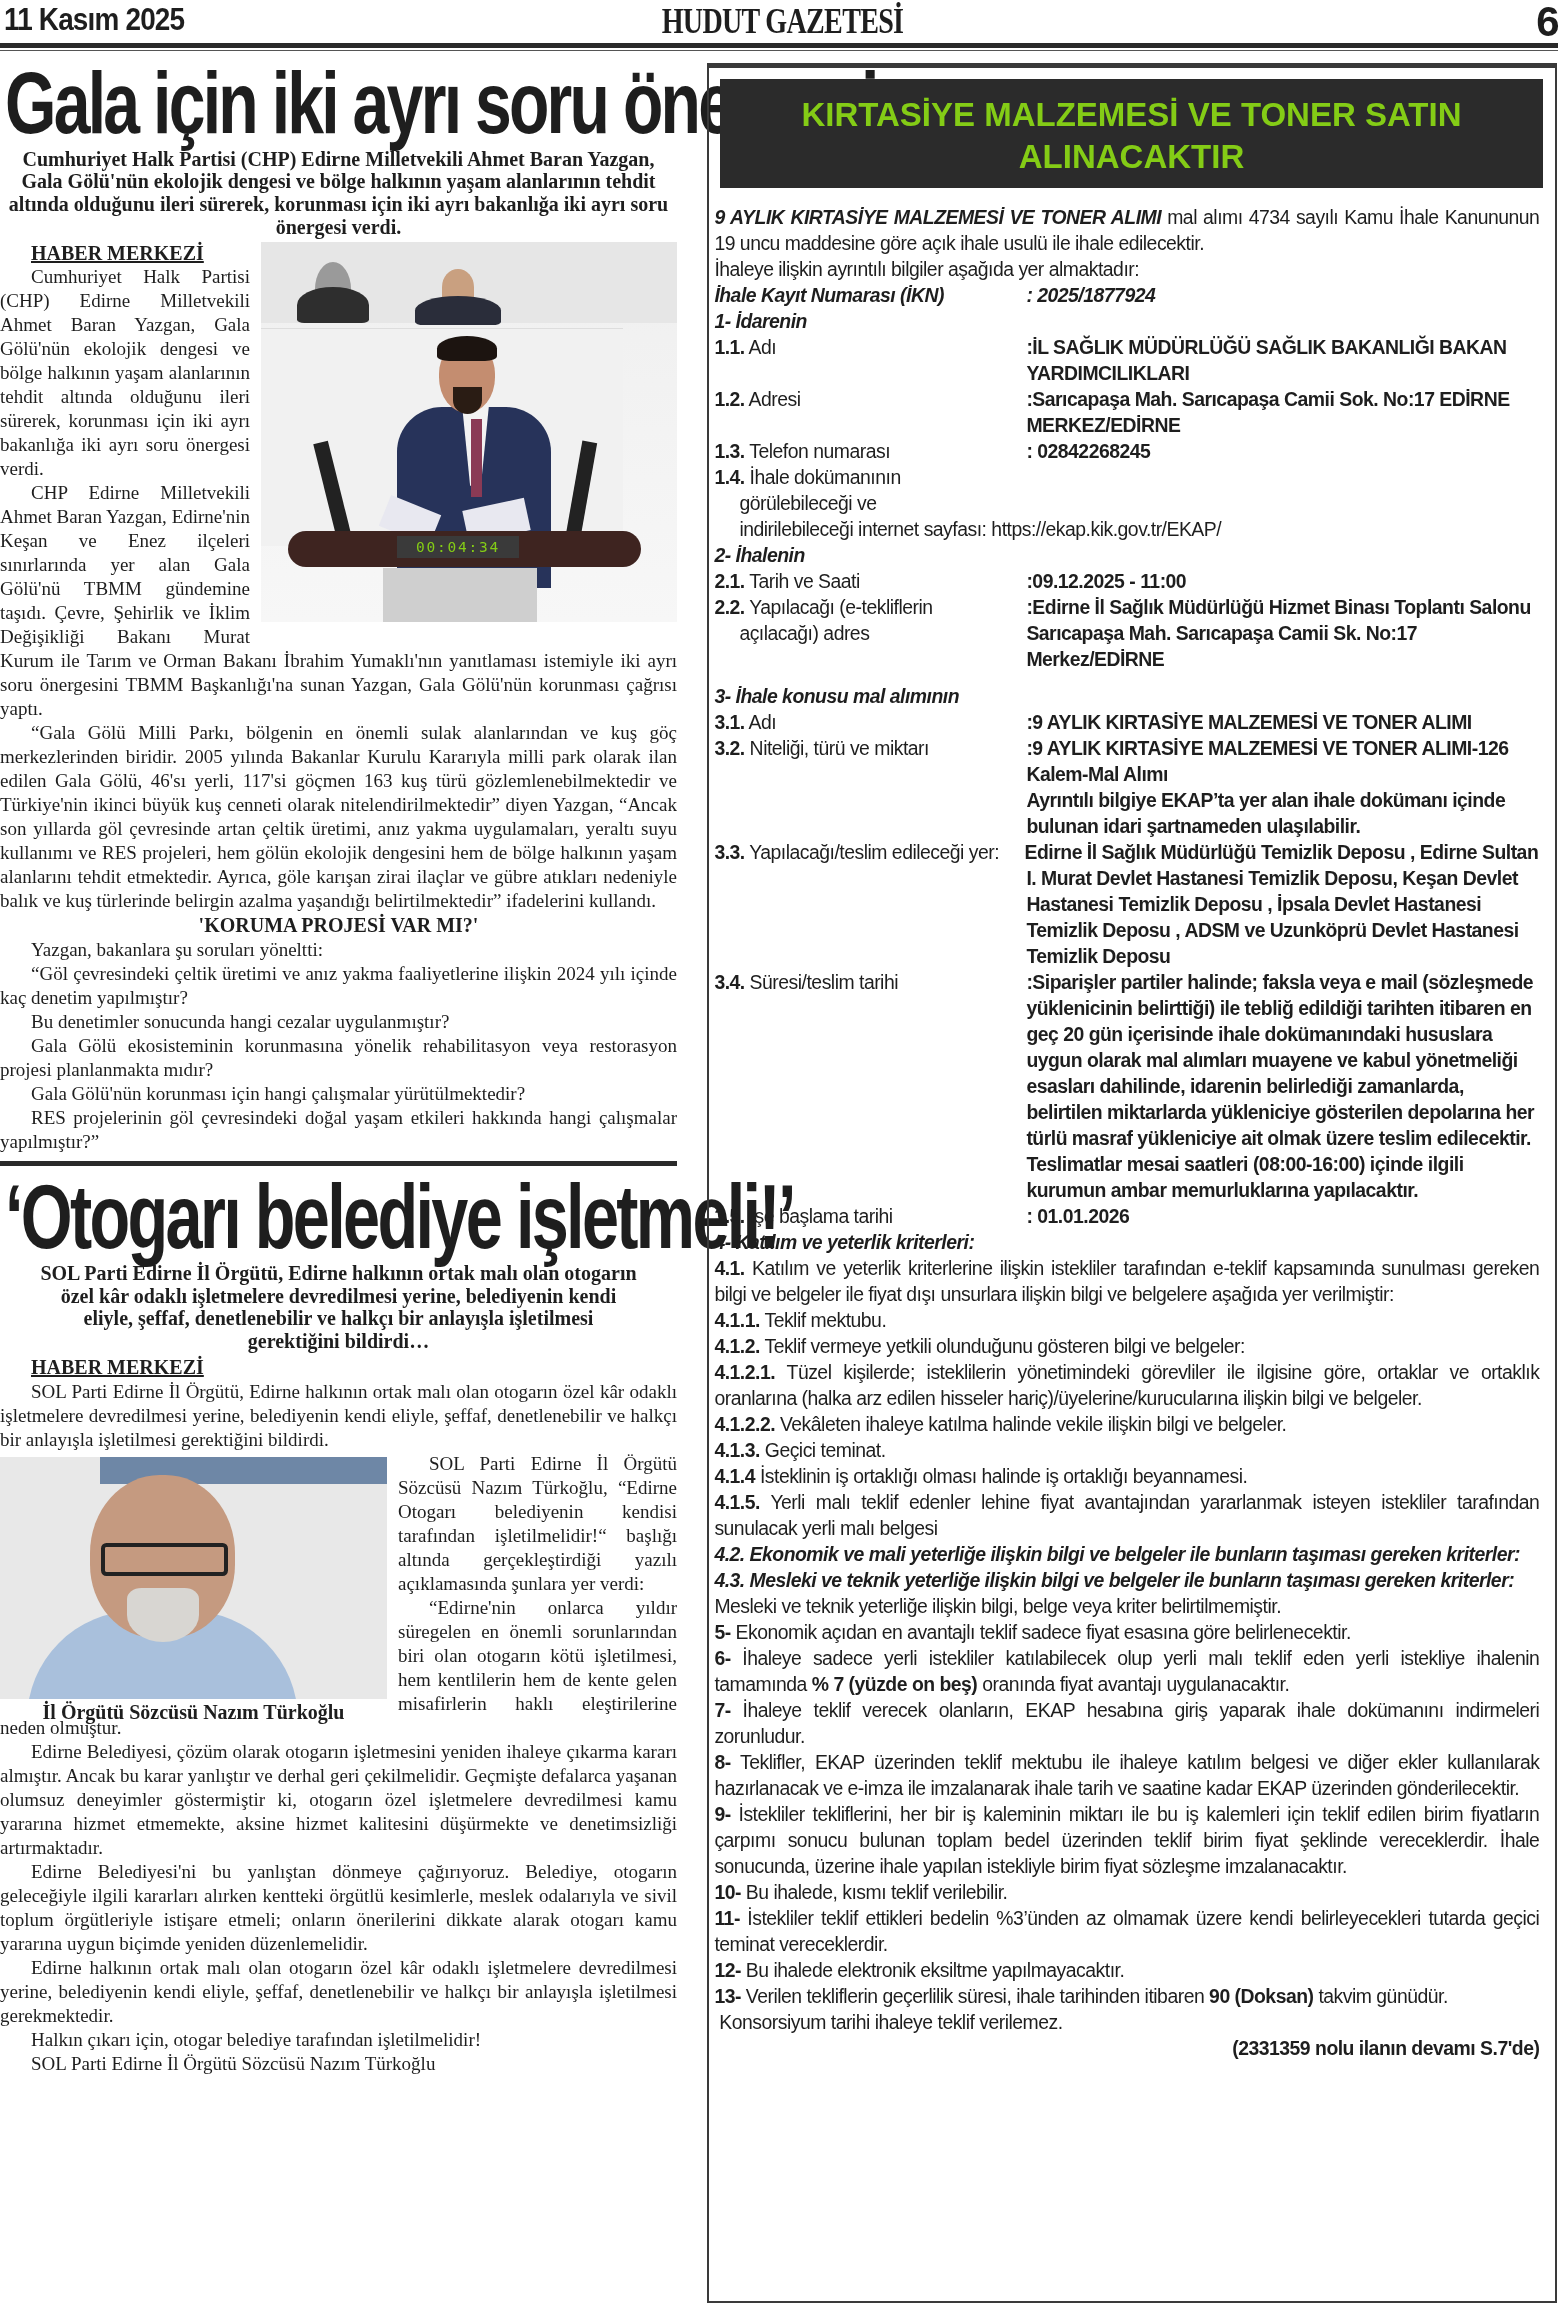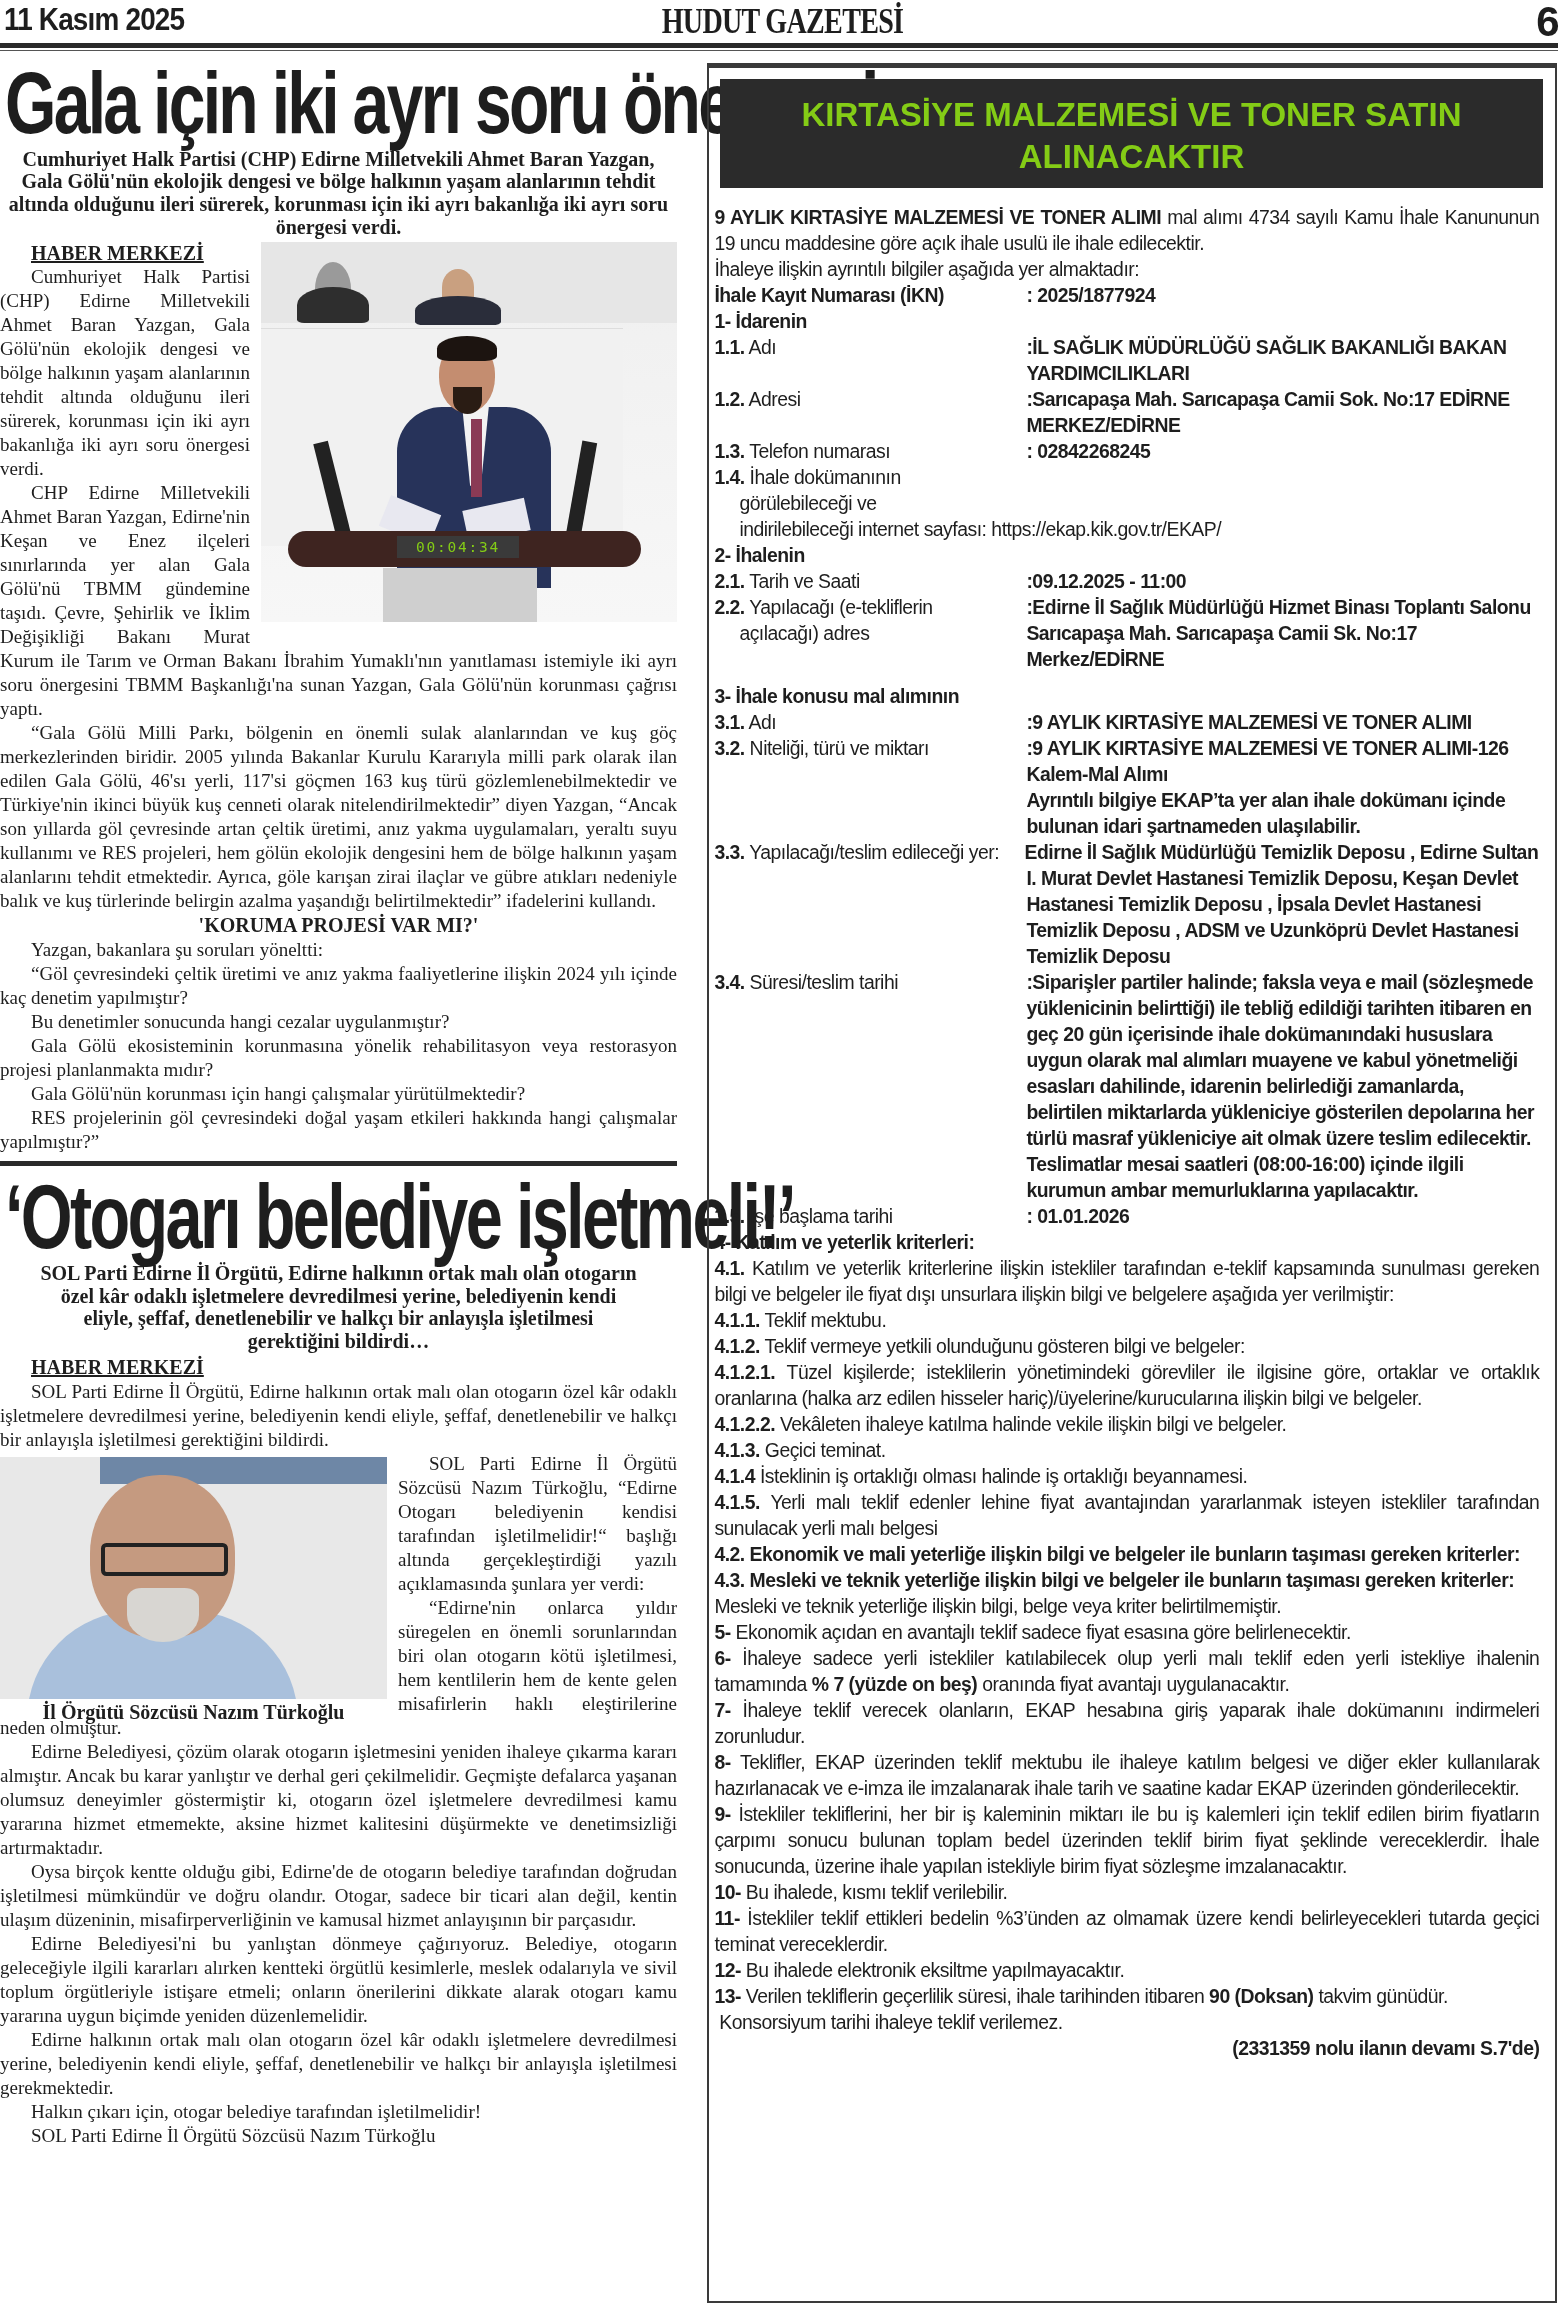--- a/index.html
+++ b/index.html
@@ -54,21 +54,21 @@
 
   
   .ad{position:absolute;left:707px;top:63px;width:850px;height:2240px;border:2.7px solid #3a3a3a;border-top:5.4px solid #3a3a3a;box-sizing:border-box;}
   .ad-title{position:absolute;left:11px;top:11px;width:823px;height:109px;background:#2b2b2b;color:#84cc16;font-family:"Liberation Sans",sans-serif;font-weight:bold;font-size:33px;line-height:42px;text-align:center;padding-top:14.5px;box-sizing:border-box;}
   .ad-body{position:absolute;left:5.4px;top:136px;width:825px;font-family:"Liberation Sans",sans-serif;font-size:19.4px;line-height:26px;letter-spacing:-0.5px;}
   .ad-body p{margin:0;}
   .just{text-align:justify;}
   .row{display:flex;}
   .row .k{width:312px;flex:none;}
   .row .v{flex:1;font-weight:bold;}
-  .b{font-weight:bold;}
+  .b{font-weight:bold;font-style:italic;}
   .ind{padding-left:25px;}
   .ref{text-align:right;font-weight:bold;}
 </style>
 </head>
 <body>
 
 <div class="mast">
   <div class="date">11 Kasım 2025</div>
   <div class="paper">HUDUT GAZETESİ</div>
   <div class="pageno">6</div>
@@ -138,21 +138,20 @@
         <div class="head"></div>
         <div class="glasses"></div>
         <div class="beard"></div>
       </div>
       <div class="caption">İl Örgütü Sözcüsü Nazım Türkoğlu</div>
     </div>
     <div class="body">
       <p>SOL Parti Edirne İl Örgütü Sözcüsü Nazım Türkoğlu, “Edirne Otogarı belediyenin kendisi tarafından işletilmelidir!“ başlığı altında gerçekleştirdiği yazılı açıklamasında şunlara yer verdi:</p>
       <p>“Edirne'nin onlarca yıldır süregelen en önemli sorunlarından biri olan otogarın kötü işletilmesi, hem kentlilerin hem de kente gelen misafirlerin haklı eleştirilerine neden olmuştur.</p>
       <p>Edirne Belediyesi, çözüm olarak otogarın işletmesini yeniden ihaleye çıkarma kararı almıştır. Ancak bu karar yanlıştır ve derhal geri çekilmelidir. Geçmişte defalarca yaşanan olumsuz deneyimler göstermiştir ki, otogarın özel işletmelere devredilmesi kamu yararına hizmet etmemekte, aksine hizmet kalitesini düşürmekte ve denetimsizliği artırmaktadır.</p>
-      <p>Oysa birçok kentte olduğu gibi, Edirne'de de otogarın belediye tarafından doğrudan işletilmesi mümkündür ve doğru olandır. Otogar, sadece bir ticari alan değil, kentin ulaşım düzeninin, misafirperverliğinin ve kamusal hizmet anlayışının bir parçasıdır.</p>
       <p>Edirne Belediyesi'ni bu yanlıştan dönmeye çağırıyoruz. Belediye, otogarın geleceğiyle ilgili kararları alırken kentteki örgütlü kesimlerle, meslek odalarıyla ve sivil toplum örgütleriyle istişare etmeli; onların önerilerini dikkate alarak otogarı kamu yararına uygun biçimde yeniden düzenlemelidir.</p>
       <p>Edirne halkının ortak malı olan otogarın özel kâr odaklı işletmelere devredilmesi yerine, belediyenin kendi eliyle, şeffaf, denetlenebilir ve halkçı bir anlayışla işletilmesi gerekmektedir.</p>
       <p>Halkın çıkarı için, otogar belediye tarafından işletilmelidir!</p>
       <p>SOL Parti Edirne İl Örgütü Sözcüsü Nazım Türkoğlu</p>
     </div>
   </div>
 </div>
 
 <div class="ad">
   <div class="ad-title">KIRTASİYE MALZEMESİ VE TONER SATIN ALINACAKTIR</div>

